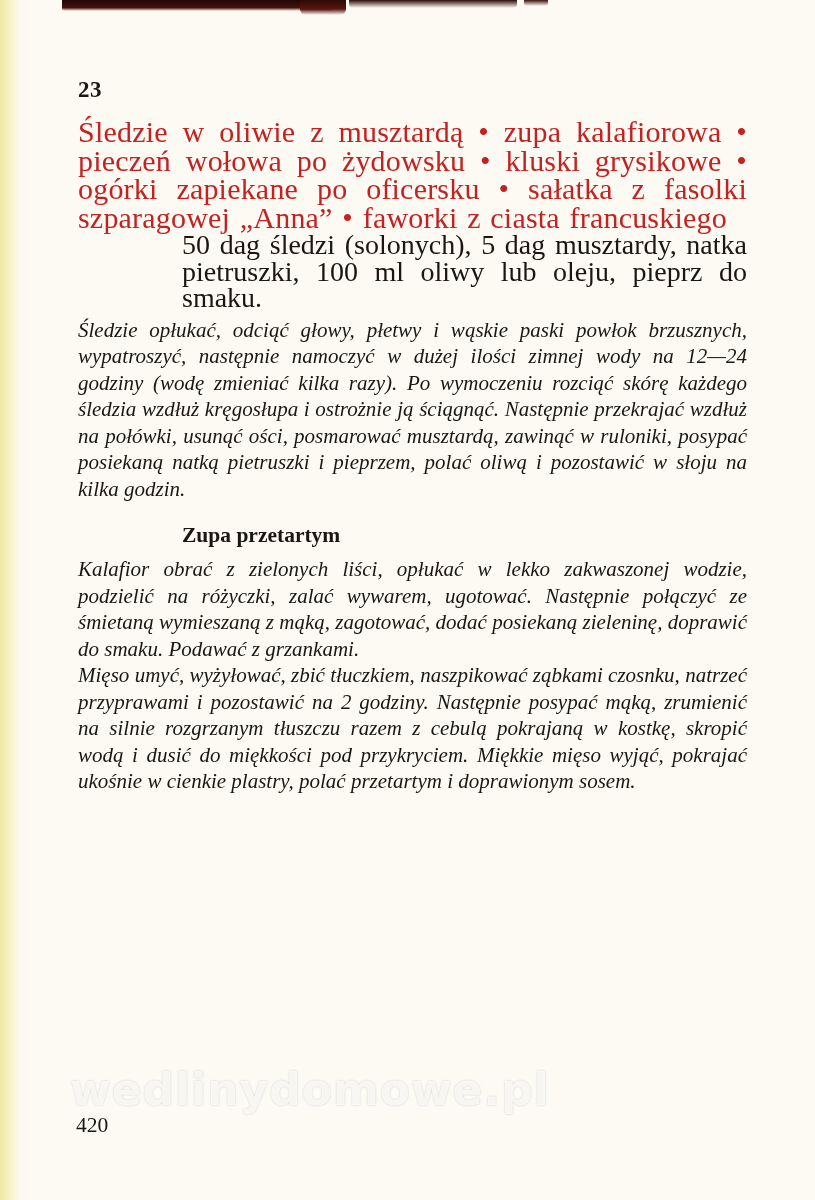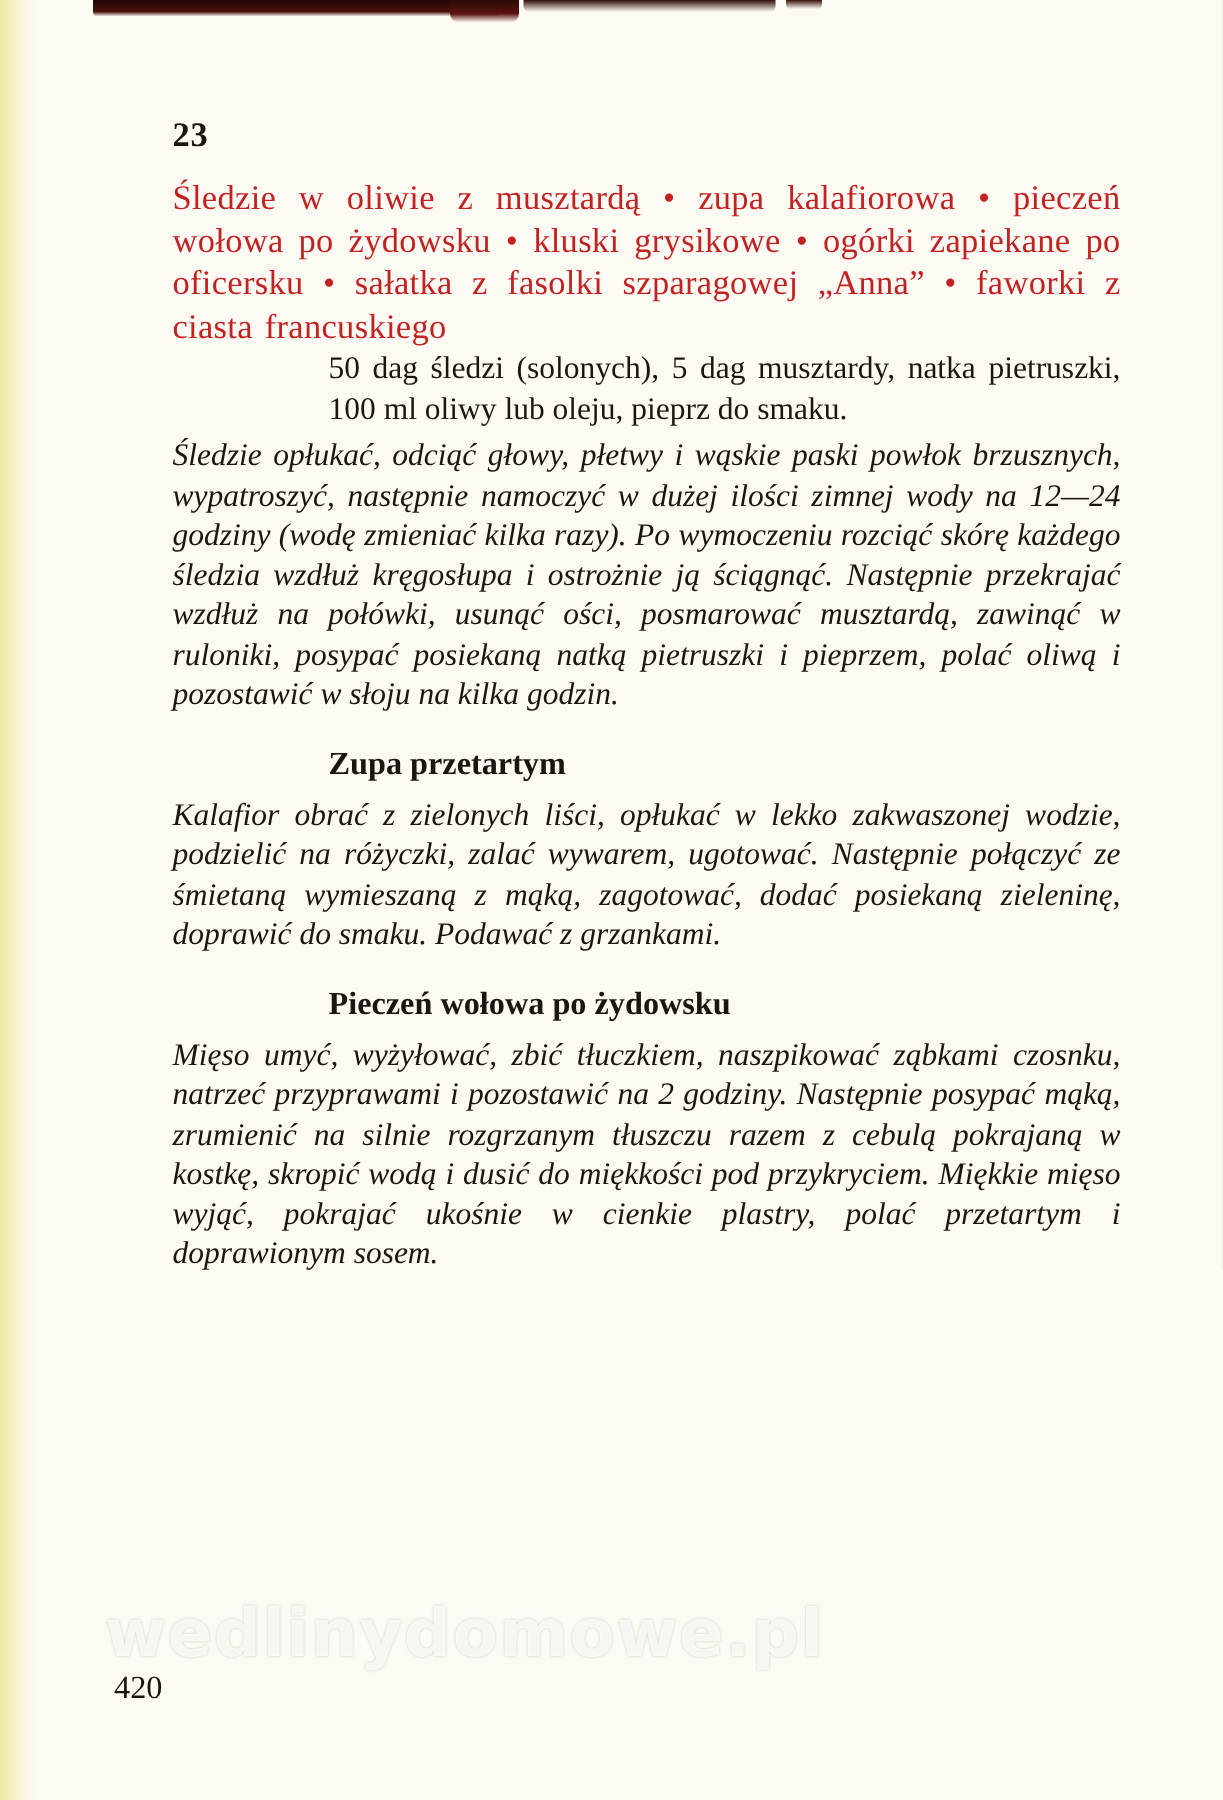--- a/index.html
+++ b/index.html
@@ -31,48 +31,47 @@
   
   .top-mark { position: absolute; top: 0; pointer-events: none; }
   .top-mark.m1 { left: 62px;  width: 272px; height: 11px; background: linear-gradient(to bottom, #1f0705, #4a100b 70%, rgba(74,16,11,0)); border-radius: 0 0 5px 3px; }
   .top-mark.m2 { left: 300px; width: 46px;  height: 15px; background: linear-gradient(to bottom, #2b0a07, #5a1410 60%, rgba(90,20,16,0)); border-radius: 0 0 6px 6px; }
   .top-mark.m3 { left: 349px; width: 168px; height: 8px;  background: linear-gradient(to bottom, #2e0d09, rgba(62,18,13,0)); border-radius: 0 0 4px 4px; }
   .top-mark.m4 { left: 524px; width: 24px;  height: 6px;  background: linear-gradient(to bottom, #3c120d, rgba(70,22,15,0)); border-radius: 0 0 3px 3px; }
 
   .content {
     position: relative;
     padding: 76px 68px 0 78px;
-    margin-left: 37px;
   }
   .pagenum-top {
     font-weight: bold;
     font-size: 23px;
     line-height: 27px;
     letter-spacing: 0.5px;
   }
   .menu {
     margin: 15px 0 0 0;
     color: var(--accent-red);
-    font-size: 23px;
+    font-size: 30px;
     line-height: 28.5px;
     text-align: justify;
     word-spacing: 2px;
     letter-spacing: 0.2px;
     hyphens: auto;
   }
   .recipe h2 {
     margin: 20px 0 7px 104px;
     font-size: 21.5px;
     line-height: 27px;
     font-weight: bold;
   }
   .recipe:first-of-type h2 { margin-top: 38px; }
   .recipe .ingredients {
     margin: 0 0 5px 104px;
-    font-size: 21px;
+    font-size: 28px;
     line-height: 26.5px;
     text-align: justify;
     hyphens: auto;
   }
   .recipe .method {
     margin: 0;
     font-size: 21px;
     line-height: 26.5px;
     text-align: justify;
     hyphens: auto;
@@ -118,20 +117,19 @@
       <p class="ingredients">50 dag śledzi (solonych), 5 dag musztardy, natka pietruszki, 100 ml oliwy lub oleju, pieprz do smaku.</p>
       <p class="method">Śledzie opłukać, odciąć głowy, płetwy i wąskie paski powłok brzusznych, wypatroszyć, następnie namoczyć w dużej ilości zimnej wody na 12—24 godziny (wodę zmieniać kilka razy). Po wymoczeniu rozciąć skórę każdego śledzia wzdłuż kręgosłupa i ostrożnie ją ściągnąć. Następnie przekrajać wzdłuż na połówki, usunąć ości, posmarować musztardą, zawinąć w ruloniki, posypać posiekaną natką pietruszki i pieprzem, polać oliwą i pozostawić w słoju na kilka godzin.</p>
     </section>
 
     <section class="recipe">
       <h2 class="recipe-title">Zupa przetartym</h2>
       <p class="method">Kalafior obrać z zielonych liści, opłukać w lekko zakwaszonej wodzie, podzielić na różyczki, zalać wywarem, ugotować. Następnie połączyć ze śmietaną wymieszaną z mąką, zagotować, dodać posiekaną zieleninę, doprawić do smaku. Podawać z grzankami.</p>
     </section>
 
     <section class="recipe">
-      <h2 class="recipe-title">Pieczeń wołowa po żydowsku</h2>
       <p class="method">Mięso umyć, wyżyłować, zbić tłuczkiem, naszpikować ząbkami czosnku, natrzeć przyprawami i pozostawić na 2 godziny. Następnie posypać mąką, zrumienić na silnie rozgrzanym tłuszczu razem z cebulą pokrajaną w kostkę, skropić wodą i dusić do miękkości pod przykryciem. Miękkie mięso wyjąć, pokrajać ukośnie w cienkie plastry, polać przetartym i doprawionym sosem.</p>
     </section>
   </div>
 
   <div class="pagenum-bottom">420</div>
   <div class="watermark">wedlinydomowe.pl</div>
 </div>
 
 </body></html>

